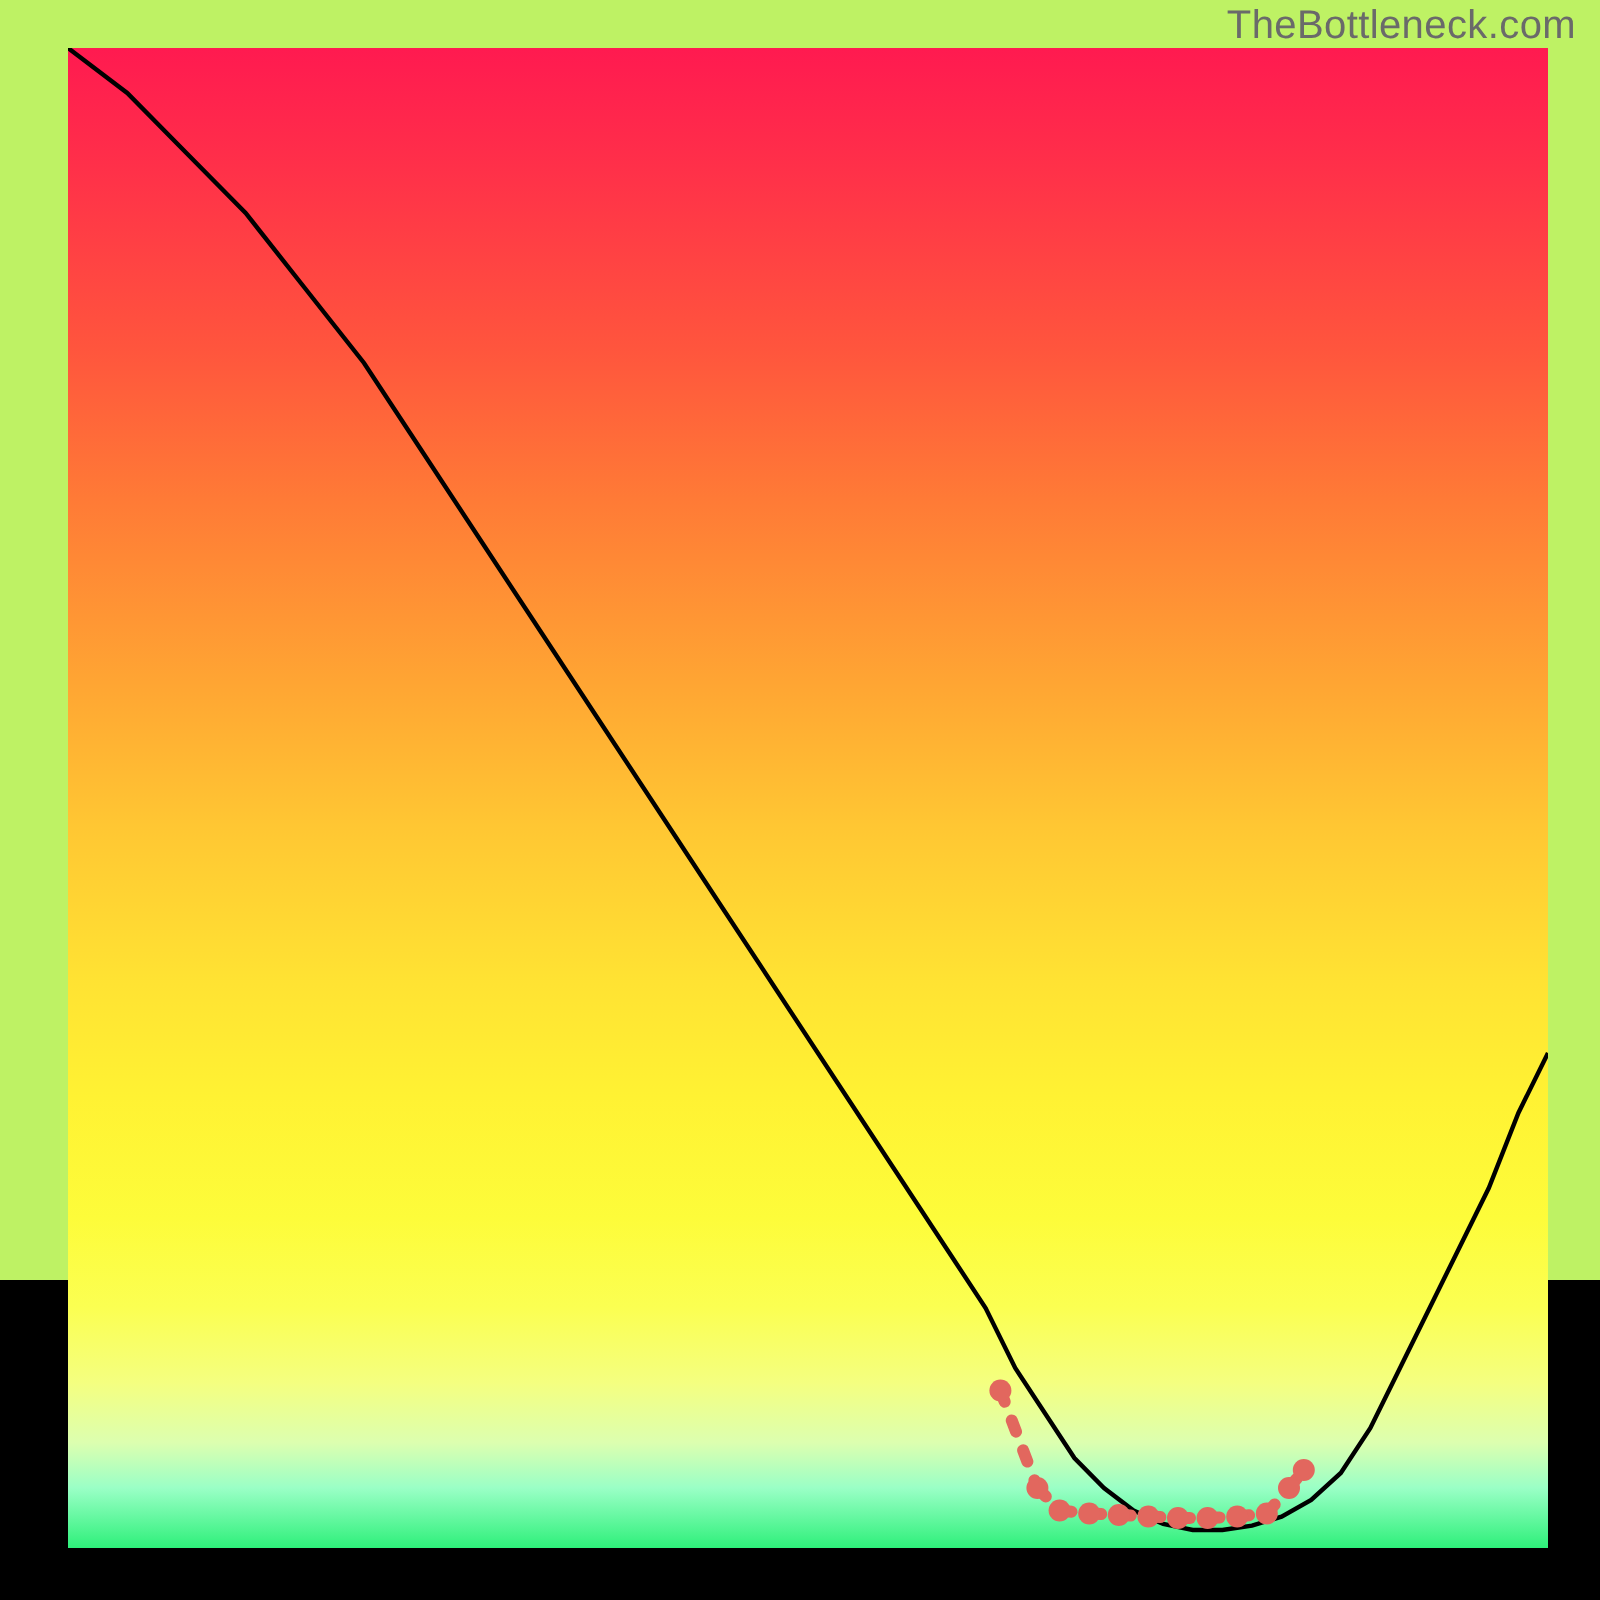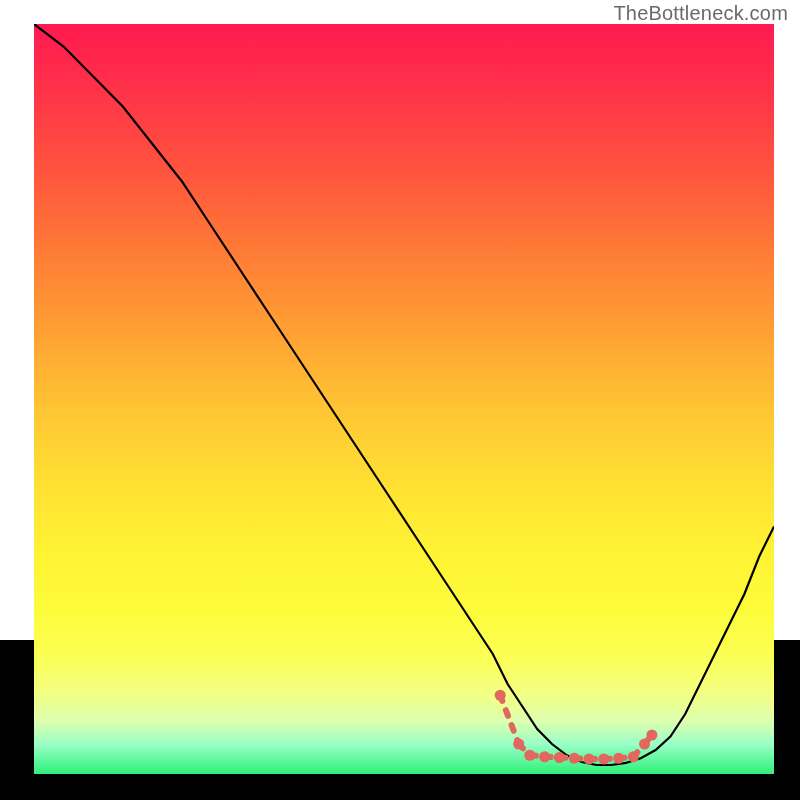--- a/index.html
+++ b/index.html
@@ -8,21 +8,21 @@
   background: #000;
   width: 800px;
   height: 800px;
   overflow: hidden;
   font-family: Arial, sans-serif;
 }
 .frame {
   position: relative;
   width: 800px;
   height: 640px;
-  background: #ffffff;
+  background: #bef264;
   text-align: center;
 }
 .watermark {
   position: absolute;
   top: 2px;
   right: 12px;
   color: #6a6a6a;
   font-size: 20px;
   font-weight: 500;
   letter-spacing: 0.2px;

